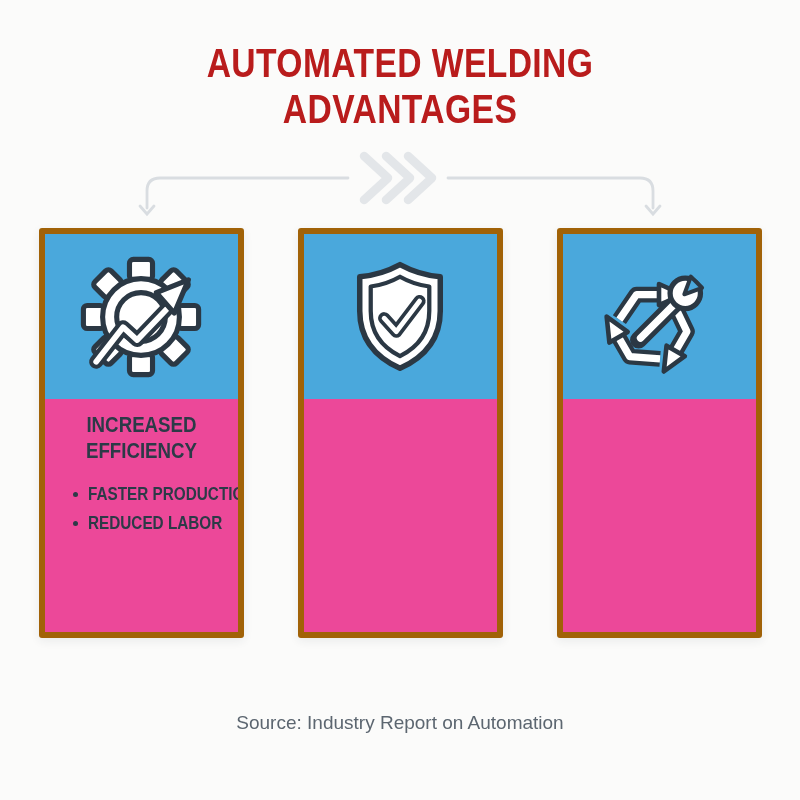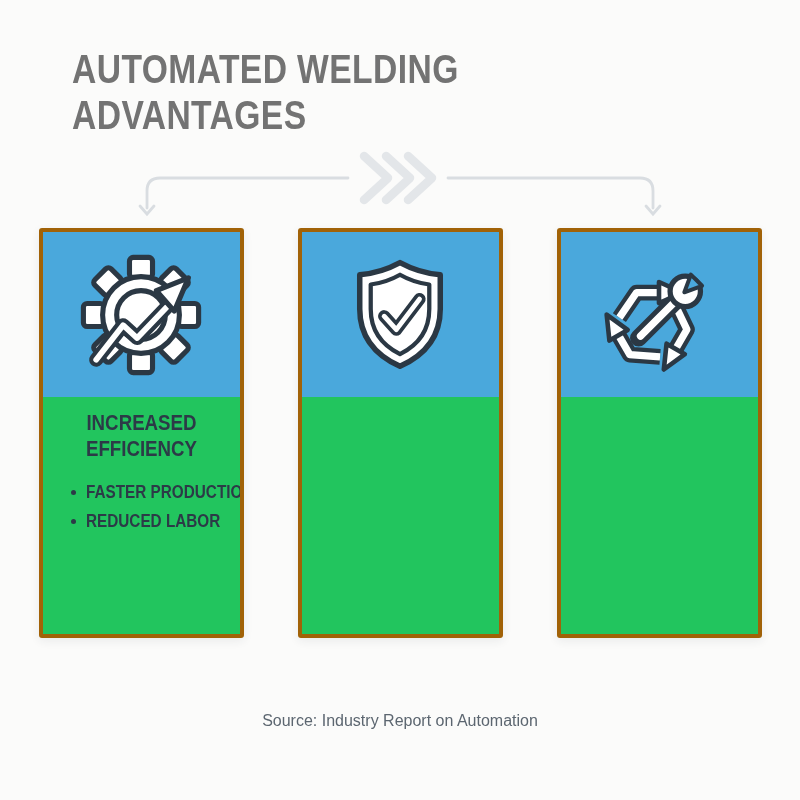--- a/index.html
+++ b/index.html
@@ -6,41 +6,41 @@
   html, body { background: #fbfbfa; }
   .canvas {
     position: relative;
     width: 800px; height: 800px;
     background: #fbfbfa;
     font-family: "Liberation Sans", "DejaVu Sans", sans-serif;
     overflow: hidden;
   }
   
   .title-block {
-    position: absolute; top: 46px; left: 0; width: 100%;
-    color: #737373;
+    position: absolute; top: 40px; left: 0; width: 100%;
+    text-align: center; color: #b91c1c;
   }
   .title-line {
     display: block;
     font-size: 41px; font-weight: 700; line-height: 46px;
     transform: scaleX(.82); transform-origin: center;
     letter-spacing: .5px;
     white-space: nowrap;
   }
   
   .flow-svg { position: absolute; top: 148px; left: 0; }
   
   .cards {
     position: absolute; top: 228px; left: 0; width: 100%;
     display: flex; justify-content: center; gap: 54px;
   }
   .card {
     width: 205px; height: 410px;
-    background: #22c55e;
-    border: 4px solid #a16207;
+    background: #ec4899;
+    border: 6px solid #a16207;
     border-radius: 3px;
     box-shadow: 0 3px 10px rgba(40,50,60,.08);
     overflow: hidden;
   }
   .card-header {
     height: 165px; background: #4aa8dc;
     display: flex; align-items: center; justify-content: center;
   }
   .card-body { padding: 0 12px; }
   .card-title {
@@ -66,21 +66,21 @@
     display: inline-block;
     font-size: 18px; font-weight: 700; color: #2c3a47;
     transform: scaleX(.85); transform-origin: left center;
     white-space: nowrap;
   }
   
   .source-block {
     position: absolute; top: 712px; left: 0; width: 100%;
     text-align: center;
   }
-  .source-text { font-size: 16px; color: #5c6670; }
+  .source-text { font-size: 19px; color: #5c6670; }
 </style>
 </head>
 <body>
 
 <div class="canvas">
 
   <div class="title-block">
     <span class="title-line">AUTOMATED WELDING</span>
     <span class="title-line">ADVANTAGES</span>
   </div>

